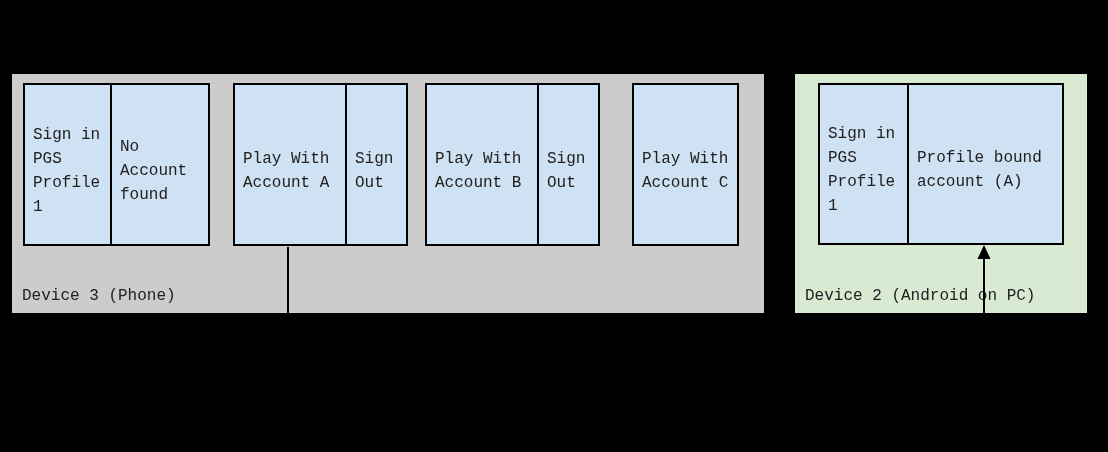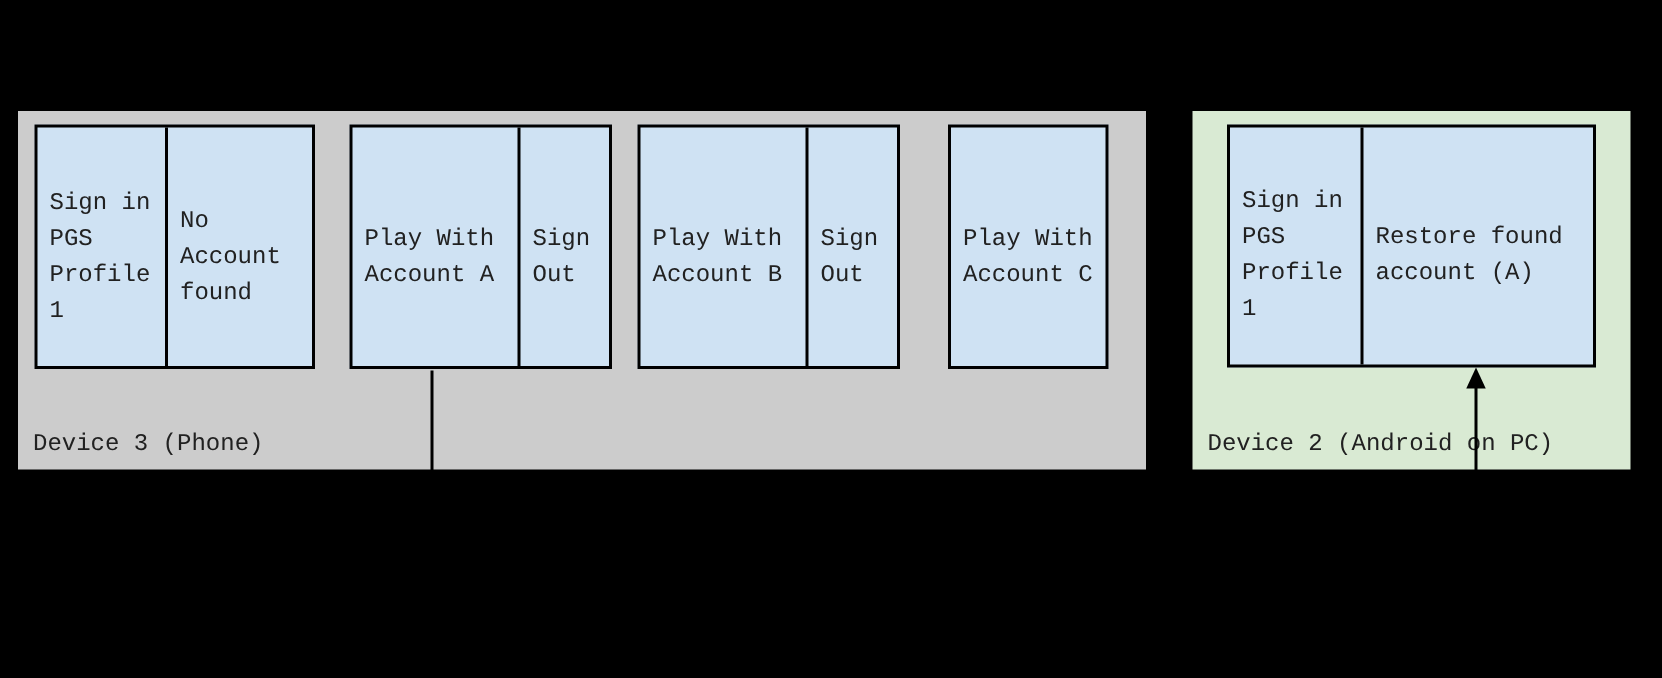--- a/index.html
+++ b/index.html
@@ -99,21 +99,21 @@
 
     <div class="panel-label">Device 3 (Phone)</div>
   </div>
 
   <div class="panel green">
 
     <div class="step-box" style="left:23px; width:246px; height:162px;">
       <div class="cell" style="width:87px;">Sign in
 PGS
 Profile 1</div>
-      <div class="cell flex divided">Restore found
+      <div class="cell flex divided">Profile bound
 account (A)</div>
     </div>
 
     <div class="panel-label">Device 2 (Android on PC)</div>
   </div>
 
   <svg class="connector-overlay" viewBox="0 0 1108 452" xmlns="http://www.w3.org/2000/svg">
     <path d="M288,247 L288,384 L984,384 L984,258" fill="none" stroke="#000000" stroke-width="2"></path>
     <polygon points="984,245 977.5,259 990.5,259" fill="#000000"></polygon>
   </svg>

